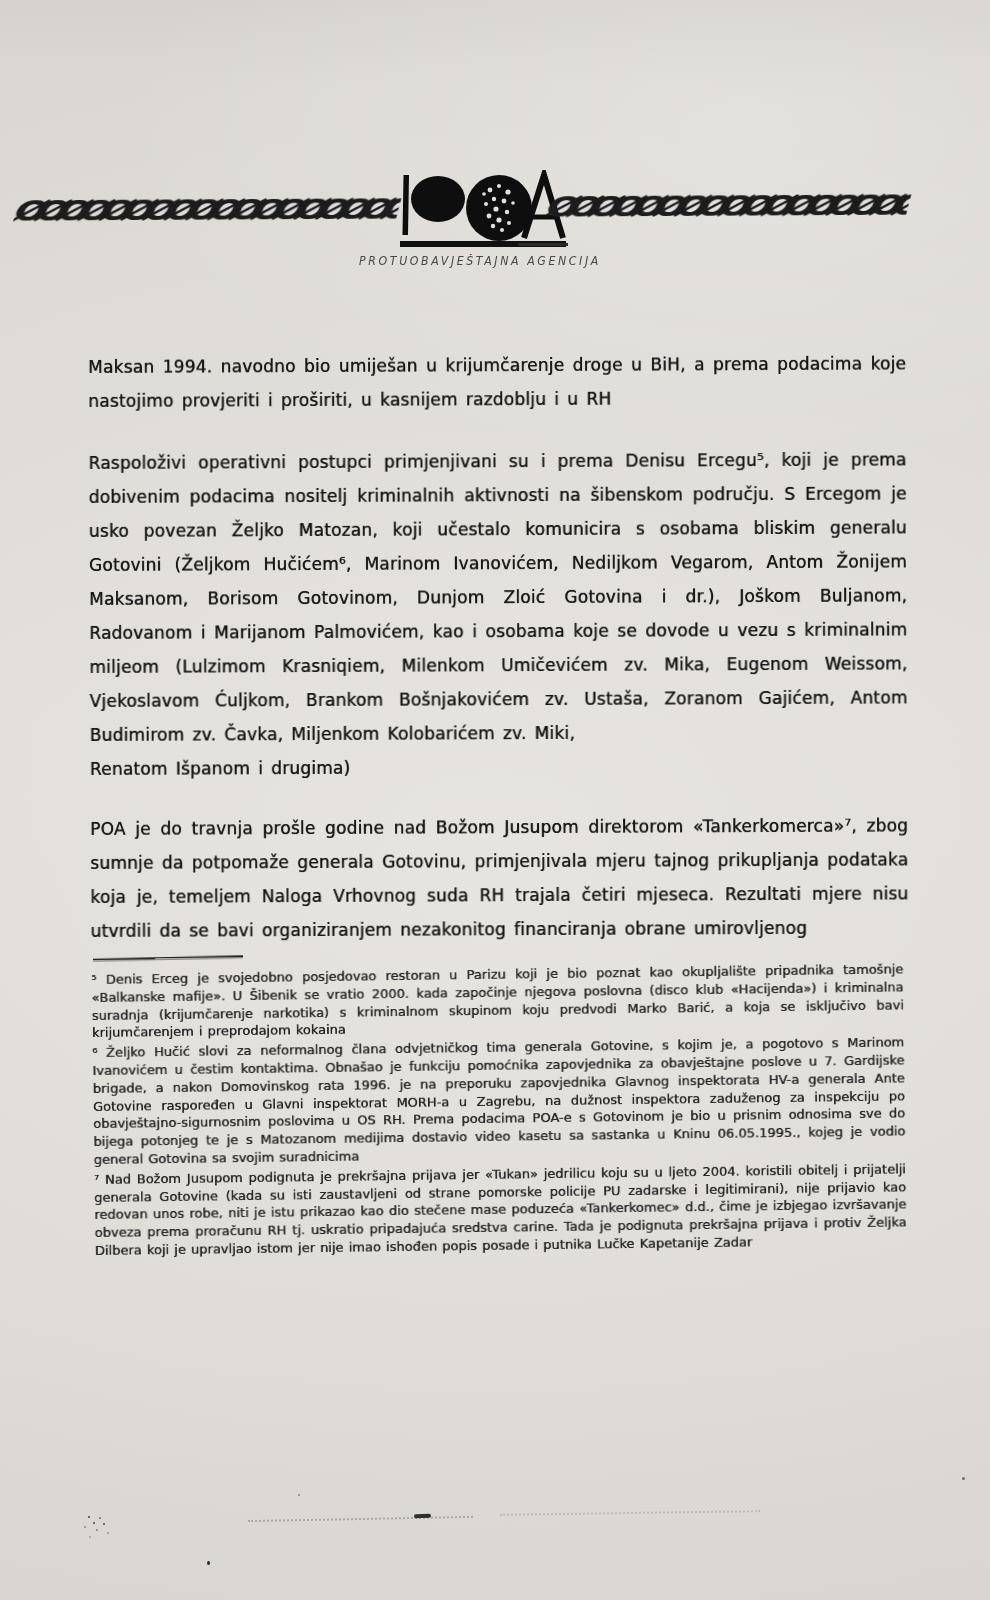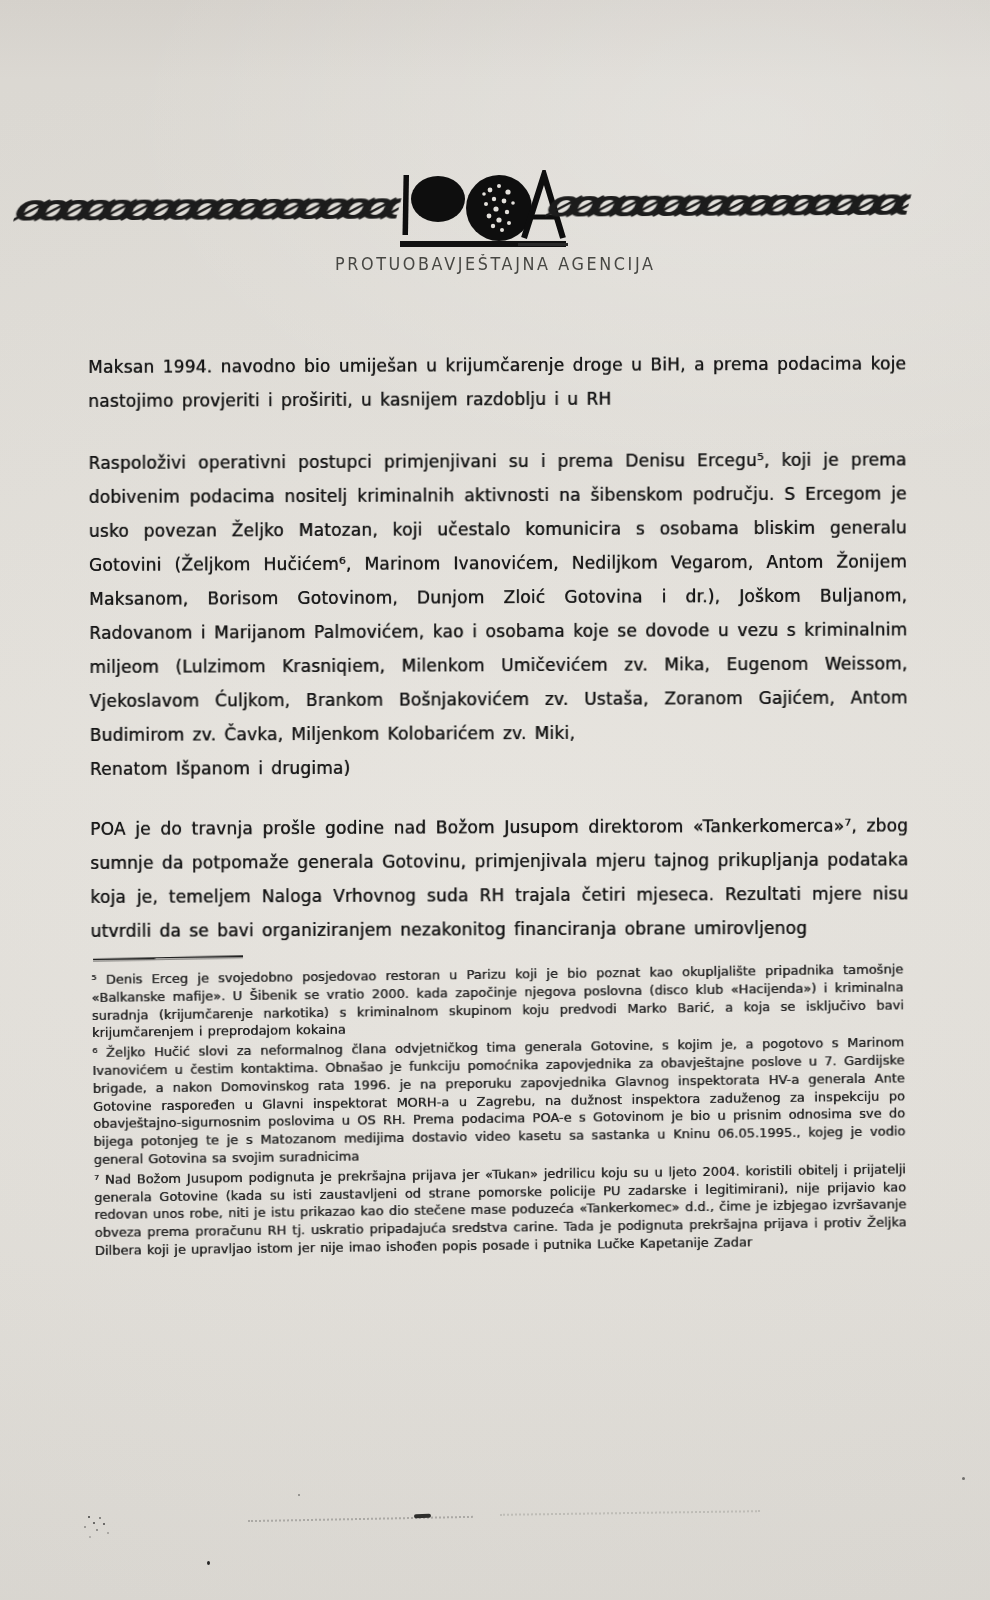--- a/index.html
+++ b/index.html
@@ -39,26 +39,27 @@
   .band-left  { left: 16px;  top: 190px; width: 382px; }
   .band-right { left: 548px; top: 186px; width: 360px; }
 
   .logo {
     position: absolute; left: 398px; top: 170px; width: 172px; height: 80px;
     filter: blur(0.3px);
   }
   .agency-caption {
     position: absolute; left: 335px; top: 255px; width: 290px;
     text-align: center;
-    font-size: 16px;
+    font-size: 11px;
     letter-spacing: 2.6px;
     color: #474743;
     filter: blur(0.45px);
     transform: scaleY(1.05);
     white-space: nowrap;
+    font-style: italic;
   }
   .sr-only { position: absolute; width: 1px; height: 1px; overflow: hidden; clip: rect(0 0 0 0); }
 
   
   .doc-body {
     position: absolute; left: 88px; top: 350px; width: 818px;
     color: #161616;
     transform: rotate(-0.25deg);
     transform-origin: left top;
     filter: blur(0.22px);

